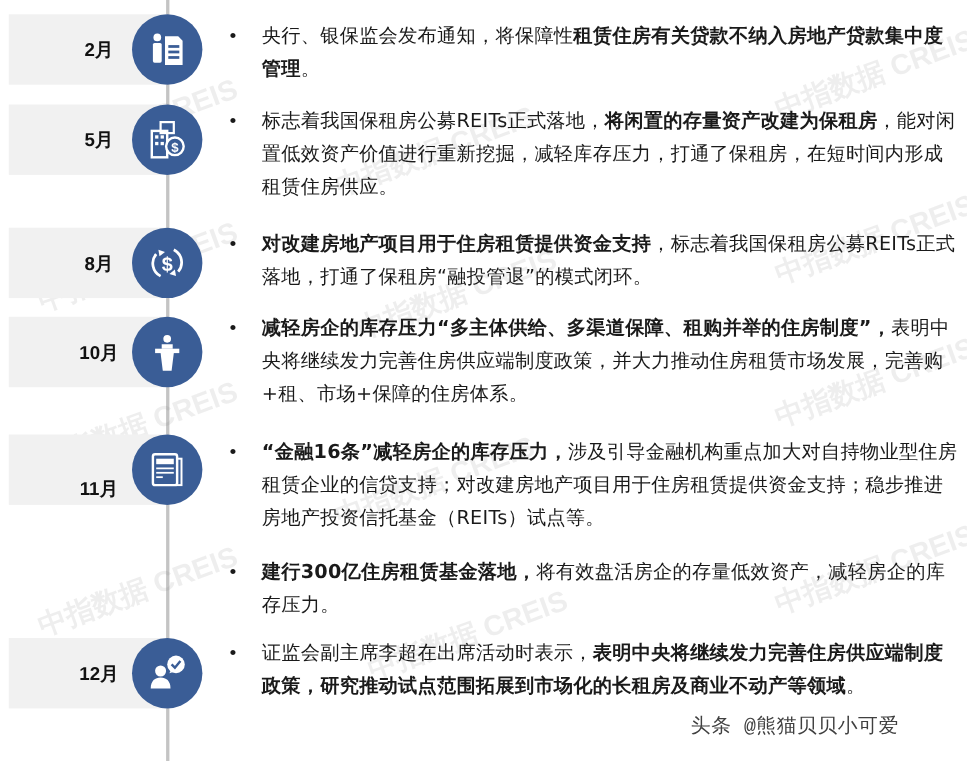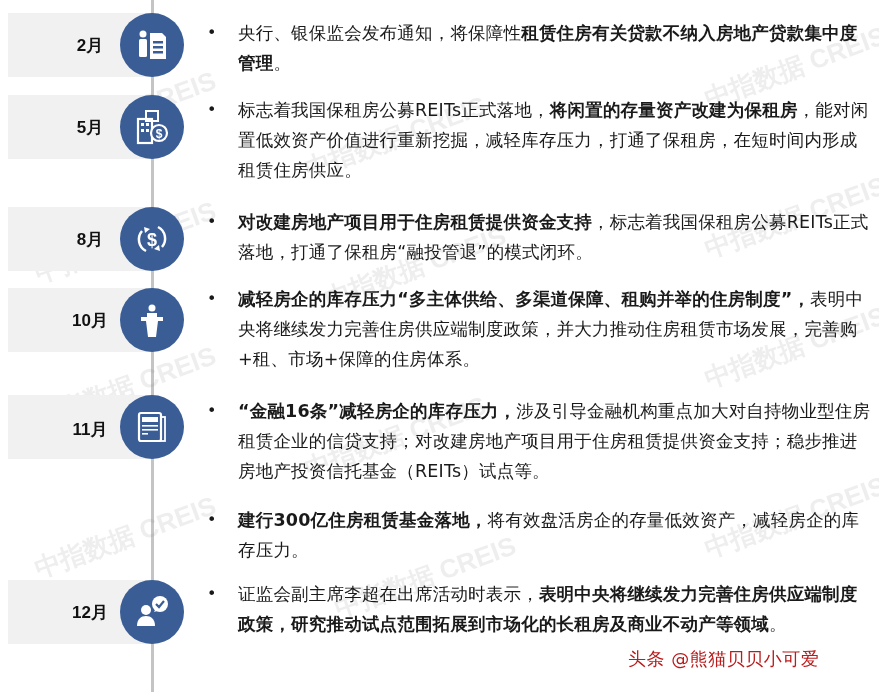--- a/index.html
+++ b/index.html
@@ -7,21 +7,21 @@
   .vline{position:absolute;left:151px;top:0;width:3px;height:692px;background:#c4c4c4;}
   .band{position:absolute;left:8px;width:144px;height:64px;background:#f1f1f1;}
   .month{position:absolute;left:8px;width:140px;height:64px;display:flex;align-items:center;justify-content:center;font-family:"Liberation Sans",sans-serif;font-weight:bold;font-size:17px;color:#111;margin-left:12px;}
   .circle{position:absolute;left:120px;width:64px;height:64px;border-radius:50%;background:#3a5d96;display:flex;align-items:center;justify-content:center;}
   .circle svg{width:40px;height:40px;}
   .item{position:absolute;left:212px;width:660px;font-size:17.5px;line-height:30px;letter-spacing:0.2px;}
   .bullet{position:absolute;left:-5px;top:0;font-size:16px;}
   .txt{display:block;padding-left:26px;}
   .txt b{font-weight:bold;}
   .wm{position:absolute;color:rgba(120,120,120,0.13);font-size:26px;font-weight:bold;transform:rotate(-20deg);white-space:nowrap;pointer-events:none;font-family:"Liberation Sans",sans-serif;}
-  .credit{position:absolute;left:628px;top:647px;font-size:18px;color:#b91c1c;letter-spacing:0.5px;}
+  .credit{position:absolute;left:628px;top:647px;font-size:18px;color:#404040;letter-spacing:0.5px;font-family:Liberation Mono, monospace;}
 </style>
 </head>
 <body>
 
 <div class="vline"></div>
 
 <div class="wm" style="left:30px;top:95px;">中指数据 CREIS</div>
 <div class="wm" style="left:30px;top:225px;">中指数据 CREIS</div>
 <div class="wm" style="left:30px;top:370px;">中指数据 CREIS</div>
 <div class="wm" style="left:30px;top:520px;">中指数据 CREIS</div>
@@ -36,21 +36,21 @@
 
 <div class="band" style="top:13px"></div>
 <div class="month" style="top:13px">2月</div>
 <div class="band" style="top:95px"></div>
 <div class="month" style="top:95px">5月</div>
 <div class="band" style="top:207px"></div>
 <div class="month" style="top:207px">8月</div>
 <div class="band" style="top:288px"></div>
 <div class="month" style="top:288px">10月</div>
 <div class="band" style="top:395px"></div>
-<div class="month" style="top:397px">11月</div>
+<div class="month" style="top:412px">11月</div>
 <div class="band" style="top:580px"></div>
 <div class="month" style="top:580px">12月</div>
 
 <div class="circle" style="top:13px">
   <svg viewBox="0 0 40 40">
       <circle cx="11" cy="9" r="3.5" fill="#fff"></circle>
       <rect x="7" y="14" width="8" height="18" rx="1.5" fill="#fff"></rect>
       <path d="M18 8h12l4 4v22H18z" fill="#fff"></path>
       <rect x="21" y="16" width="10" height="2.5" fill="#3a5d96"></rect>
       <rect x="21" y="21" width="10" height="2.5" fill="#3a5d96"></rect>

